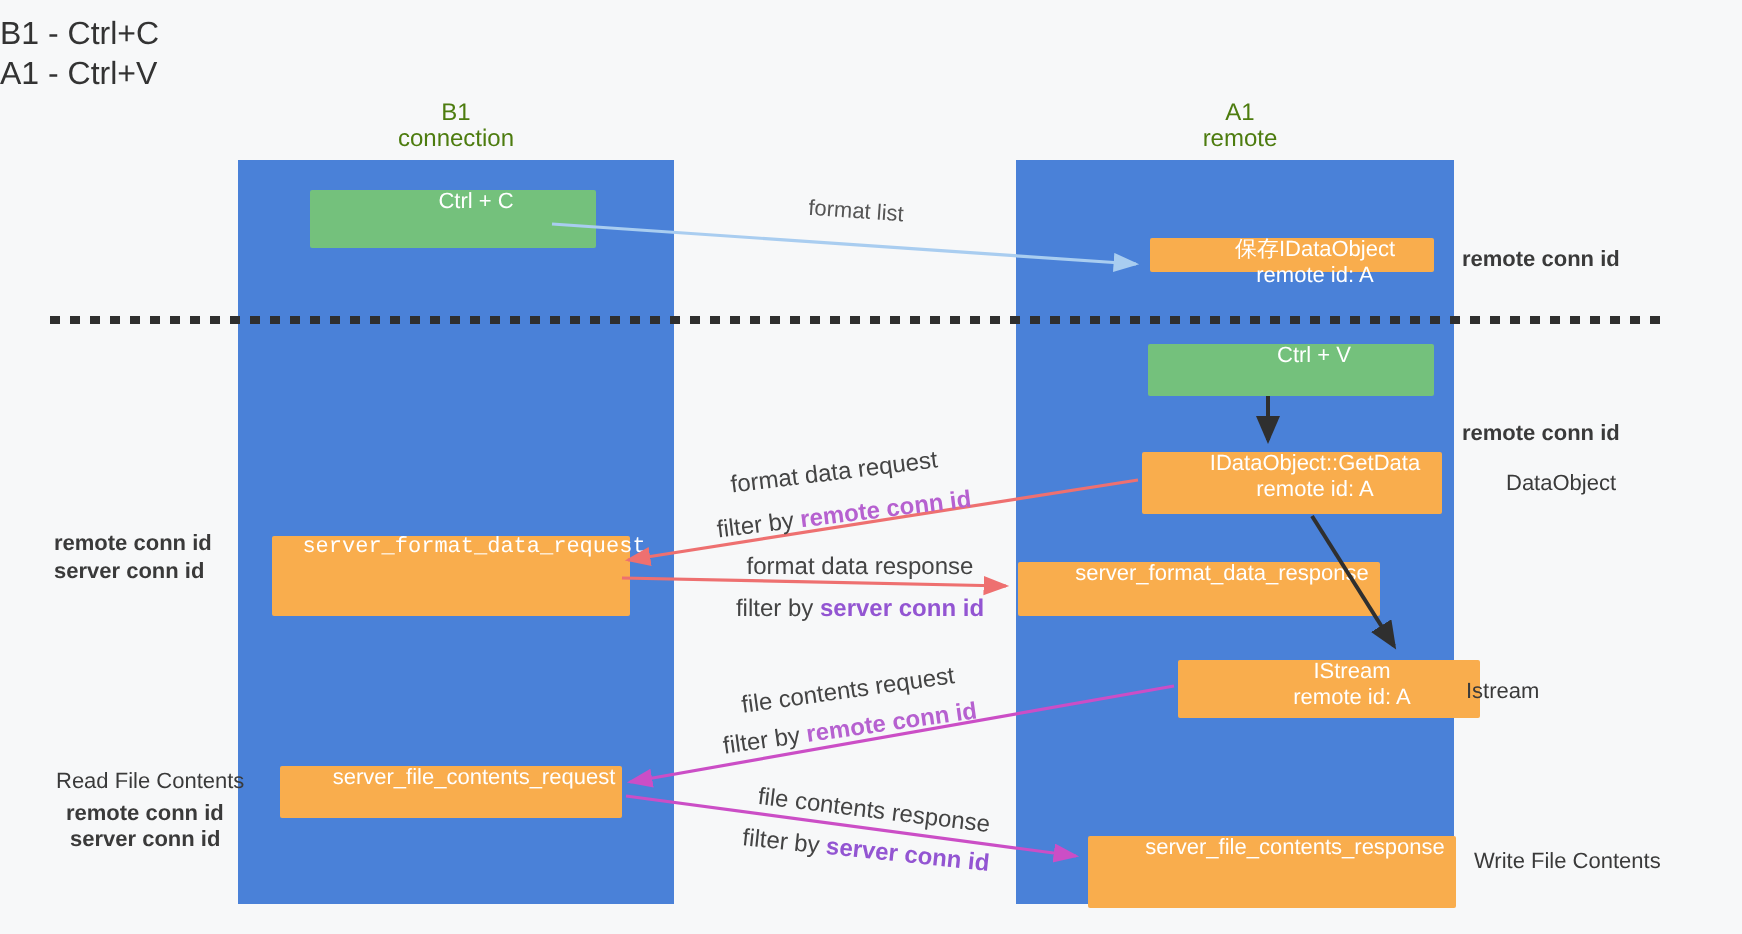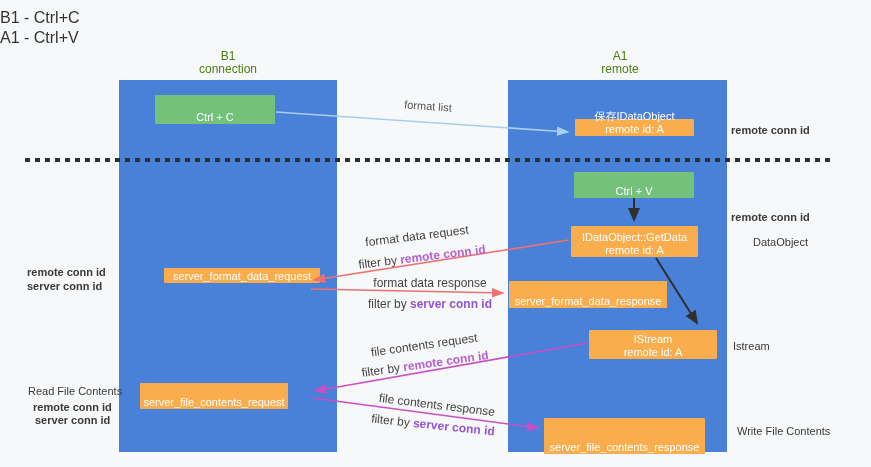--- a/index.html
+++ b/index.html
@@ -8,29 +8,29 @@
   .abs{position:absolute;}
   .title{left:0;top:8px;width:871px;text-align:left;font-size:16px;color:#333;line-height:20px;}
   .lane{background:#4a81d8;}
   .lane-b1{left:119px;top:80px;width:218px;height:372px;}
   .lane-a1{left:508px;top:80px;width:219px;height:372px;}
   .lane-header{text-align:center;font-size:12px;color:#4d7c0f;line-height:13px;}
   .hdr-b1{left:168px;top:50px;width:120px;}
   .hdr-a1{left:560px;top:50px;width:120px;}
   .dashed{left:25px;top:158px;width:806px;height:4px;
     background:repeating-linear-gradient(90deg,#2f2f2f 0 5px,transparent 5px 10px);}
-  .node{display:flex;align-items:center;justify-content:flex-end;flex-direction:column;
-    color:#fff;font-size:11px;line-height:13px;text-align:center;border-radius:1px;}
+  .node{display:flex;align-items:center;justify-content:flex-start;flex-direction:column;
+    color:#fff;font-size:11px;line-height:13px;text-align:center;border-radius:1px;padding-left:23px;}
   .green{background:#74c17c;}
   .orange{background:#f9ad4d;}
   .n-ctrlc{left:155px;top:95px;width:120px;height:29px;}
   .n-save{left:575px;top:119px;width:119px;height:17px;}
   .n-ctrlv{left:574px;top:172px;width:120px;height:26px;}
   .n-getdata{left:571px;top:226px;width:127px;height:31px;}
-  .n-fmtreq{left:164px;top:268px;width:156px;height:15px;}
+  .n-fmtreq{left:136px;top:268px;width:156px;height:40px;font-family:Liberation Mono, monospace;}
   .n-fmtres{left:509px;top:281px;width:158px;height:27px;}
   .n-istream{left:589px;top:330px;width:128px;height:29px;}
   .n-filereq{left:140px;top:383px;width:148px;height:26px;}
   .n-fileres{left:544px;top:418px;width:161px;height:36px;}
   .elbl{font-size:12px;color:#444;white-space:nowrap;transform-origin:center;}
   .small{font-size:11px;color:#555;}
   .purple{color:#b661d0;font-weight:bold;}
   .purple2{color:#9355d2;font-weight:bold;}
   .greentx{color:#6fbf79;font-weight:bold;}
   .plain{color:#3a3a3a;font-size:11px;white-space:nowrap;}

